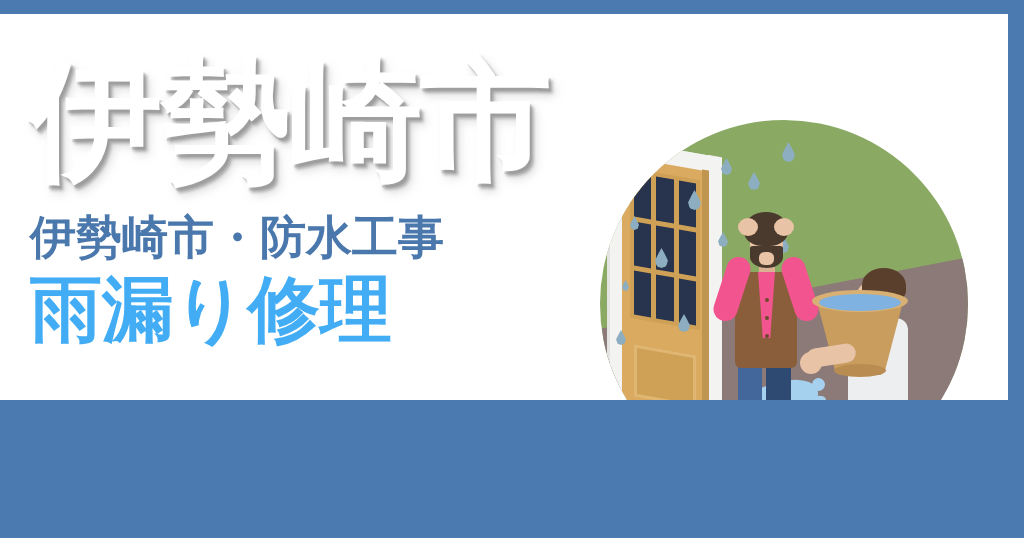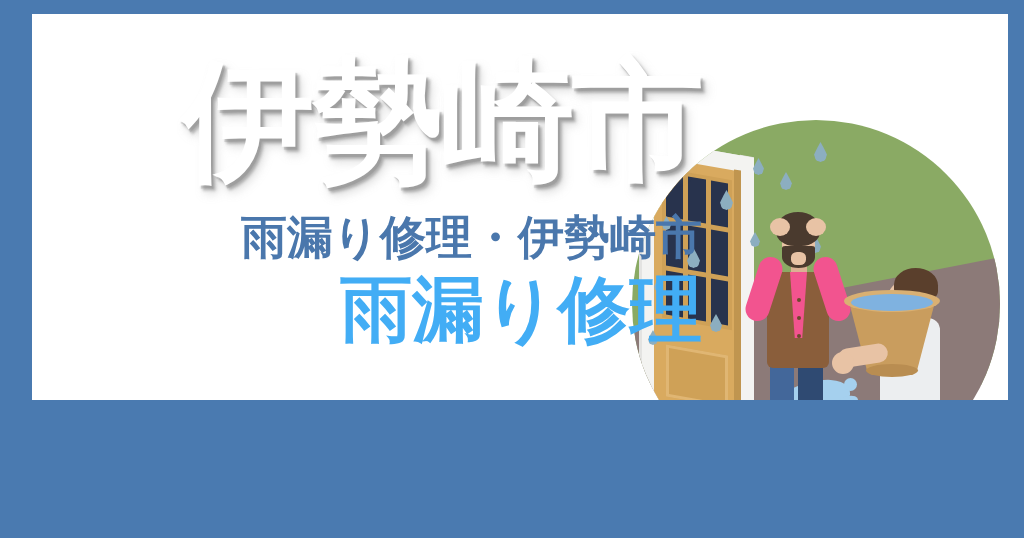--- a/index.html
+++ b/index.html
@@ -8,22 +8,21 @@
     font-family:"Liberation Sans", sans-serif;
     background:#4a7ab0;
     overflow:hidden;
   }
 
   
   .banner {
     position:relative;
     width:1024px; height:416px;
     background:#4a7ab0;
-    padding:14px 16px 16px 32px;
-    text-align:right;
+    padding:14px 16px 16px 0;
   }
   .canvas {
     position:relative;
     width:100%; height:100%;
     background:#ffffff;
     overflow:hidden;
   }
 
   
   .text-block {
@@ -366,18 +365,18 @@
 
           <div class="pB-arm"></div>
           <div class="pB-hand"></div>
         </div>
 
       </div>
     </div>
 
     <div class="text-block">
       <div class="city-title">伊勢崎市</div>
-      <div class="sub-line">雨漏り修理・伊勢崎市</div>
+      <div class="sub-line">伊勢崎市・防水工事</div>
       <div class="headline">雨漏り修理</div>
     </div>
 
   </div>
 </div>
 
 </body></html>

